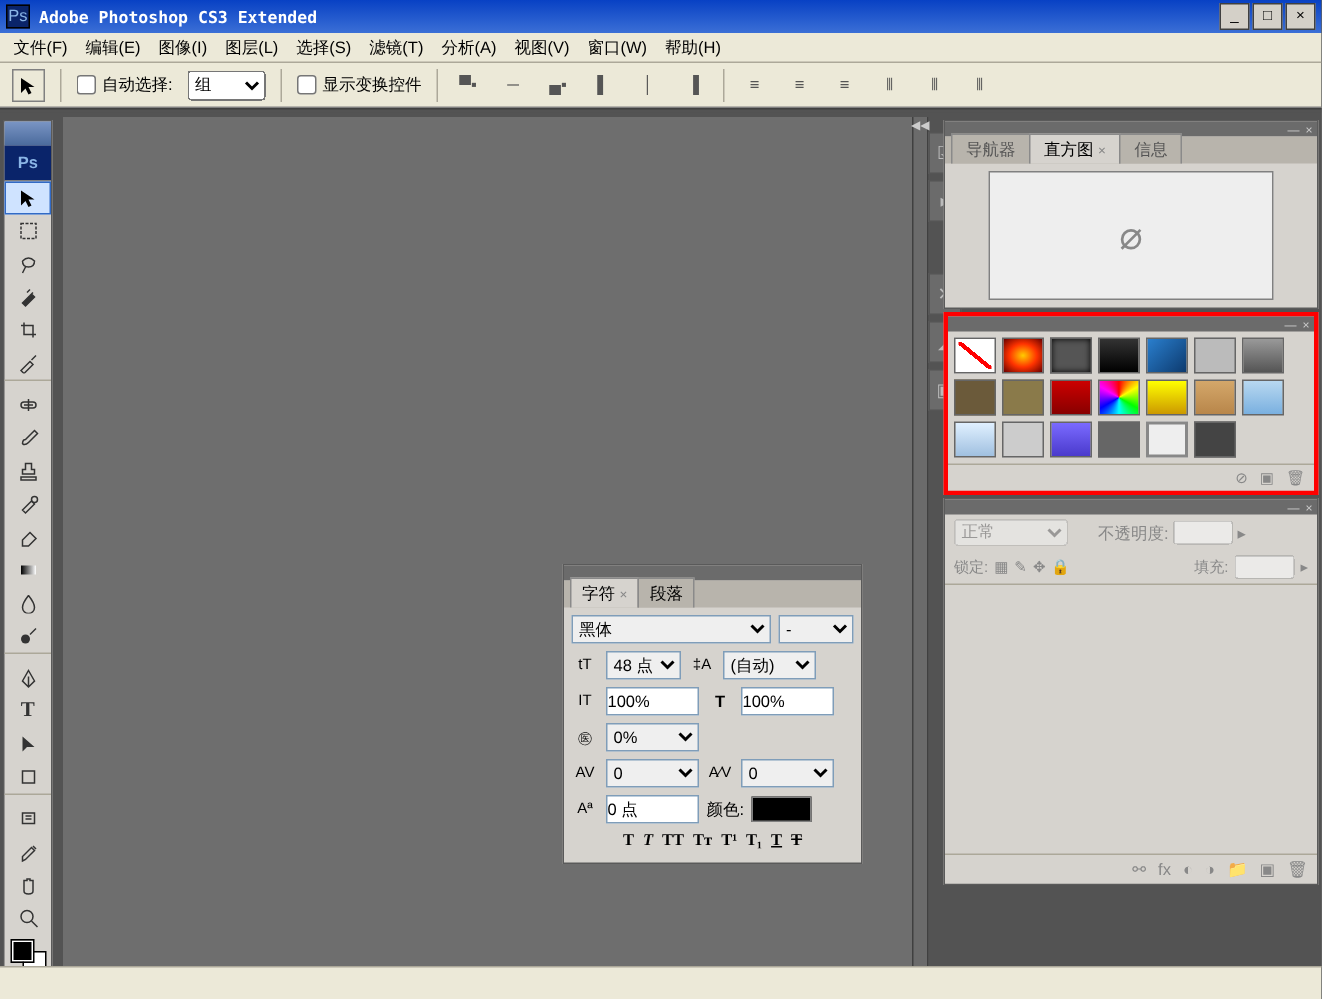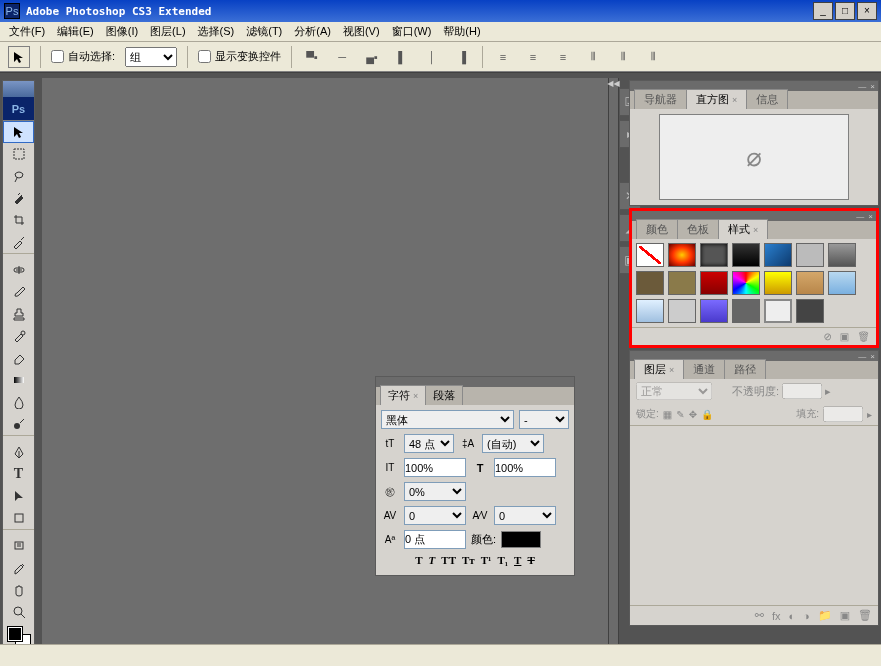--- a/index.html
+++ b/index.html
@@ -312,25 +312,20 @@
       <div class="body navprev">
         <div class="ph">⌀</div>
       </div>
     </div>
 
     <div class="panel styles-highlight">
       <div class="phdr">
           <span>—</span>
           <span>×</span>
         </div>
-      <div class="tabs">
-        <span class="tab">颜色</span>
-        <span class="tab">色板</span>
-        <span class="tab active"><span>样式</span><span class="x">×</span></span>
-      </div>
       <div class="swatches">
         <div class="sw none"></div>
         <div class="sw" style="background:radial-gradient(#ffcc00,#ff3300,#660000)"></div>
         <div class="sw" style="background:#555;box-shadow:inset 0 0 4px #000"></div>
         <div class="sw" style="background:linear-gradient(#333,#000)"></div>
         <div class="sw" style="background:linear-gradient(135deg,#2a7fce,#0d3a6e)"></div>
         <div class="sw" style="background:#bbb"></div>
         <div class="sw" style="background:linear-gradient(#999,#555)"></div>
         <div class="sw" style="background:#6b5a3a"></div>
         <div class="sw" style="background:#8a7a4a"></div>
@@ -351,25 +346,20 @@
         <span>▣</span>
         <span>🗑</span>
       </div>
     </div>
 
     <div class="panel layers">
       <div class="phdr">
           <span>—</span>
           <span>×</span>
         </div>
-      <div class="tabs">
-        <span class="tab active"><span>图层</span><span class="x">×</span></span>
-        <span class="tab">通道</span>
-        <span class="tab">路径</span>
-      </div>
       <div class="row">
         <select disabled=""><option>正常</option></select>
         <div class="opacity">
           <span>不透明度:</span>
           <input type="text" disabled="" style="">
           <span>▸</span>
         </div>
       </div>
       <div class="row lock">
         <span>锁定:</span>

